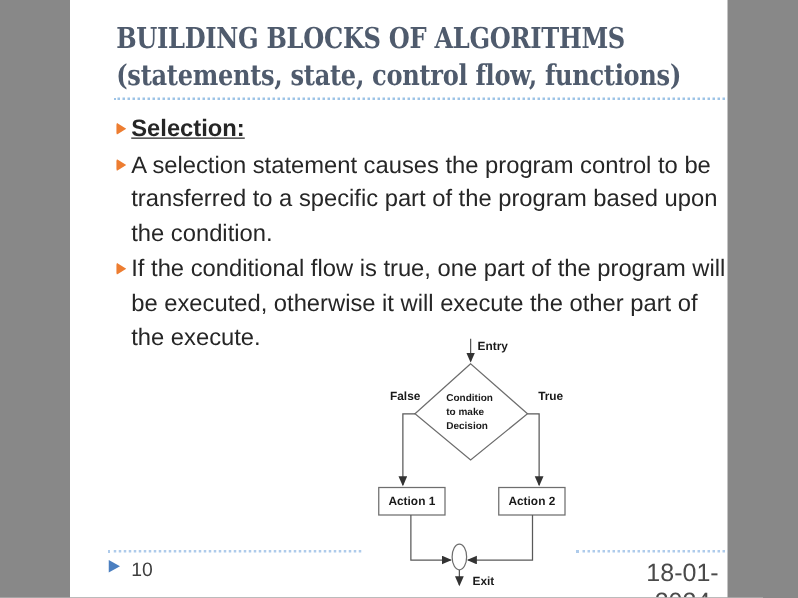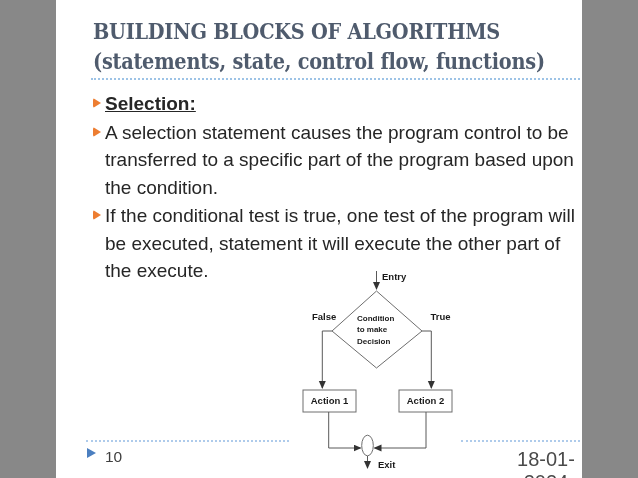--- a/index.html
+++ b/index.html
@@ -79,22 +79,22 @@
       <span class="bullet-marker"></span>
       <div class="bullet-text">
         <div class="line">A selection statement causes the program control to be</div>
         <div class="line">transferred to a specific part of the program based upon</div>
         <div class="line">the condition.</div>
       </div>
     </div>
     <div class="bullet-item">
       <span class="bullet-marker"></span>
       <div class="bullet-text">
-        <div class="line">If the conditional test is true, one test of the program will</div>
-        <div class="line">be executed, statement it will execute the other part of</div>
+        <div class="line">If the conditional flow is true, one part of the program will</div>
+        <div class="line">be executed, otherwise it will execute the other part of</div>
         <div class="line">the execute.</div>
       </div>
     </div>
   </div>
 
   <svg class="flowchart" width="202" height="218" viewBox="0 0 202 218">
     <defs>
       <marker id="ah" markerUnits="userSpaceOnUse" markerWidth="9" markerHeight="8" refX="7" refY="3.5" orient="auto">
         <path d="M0,0 L8,3.5 L0,7 z" fill="#333333"></path>
       </marker>

